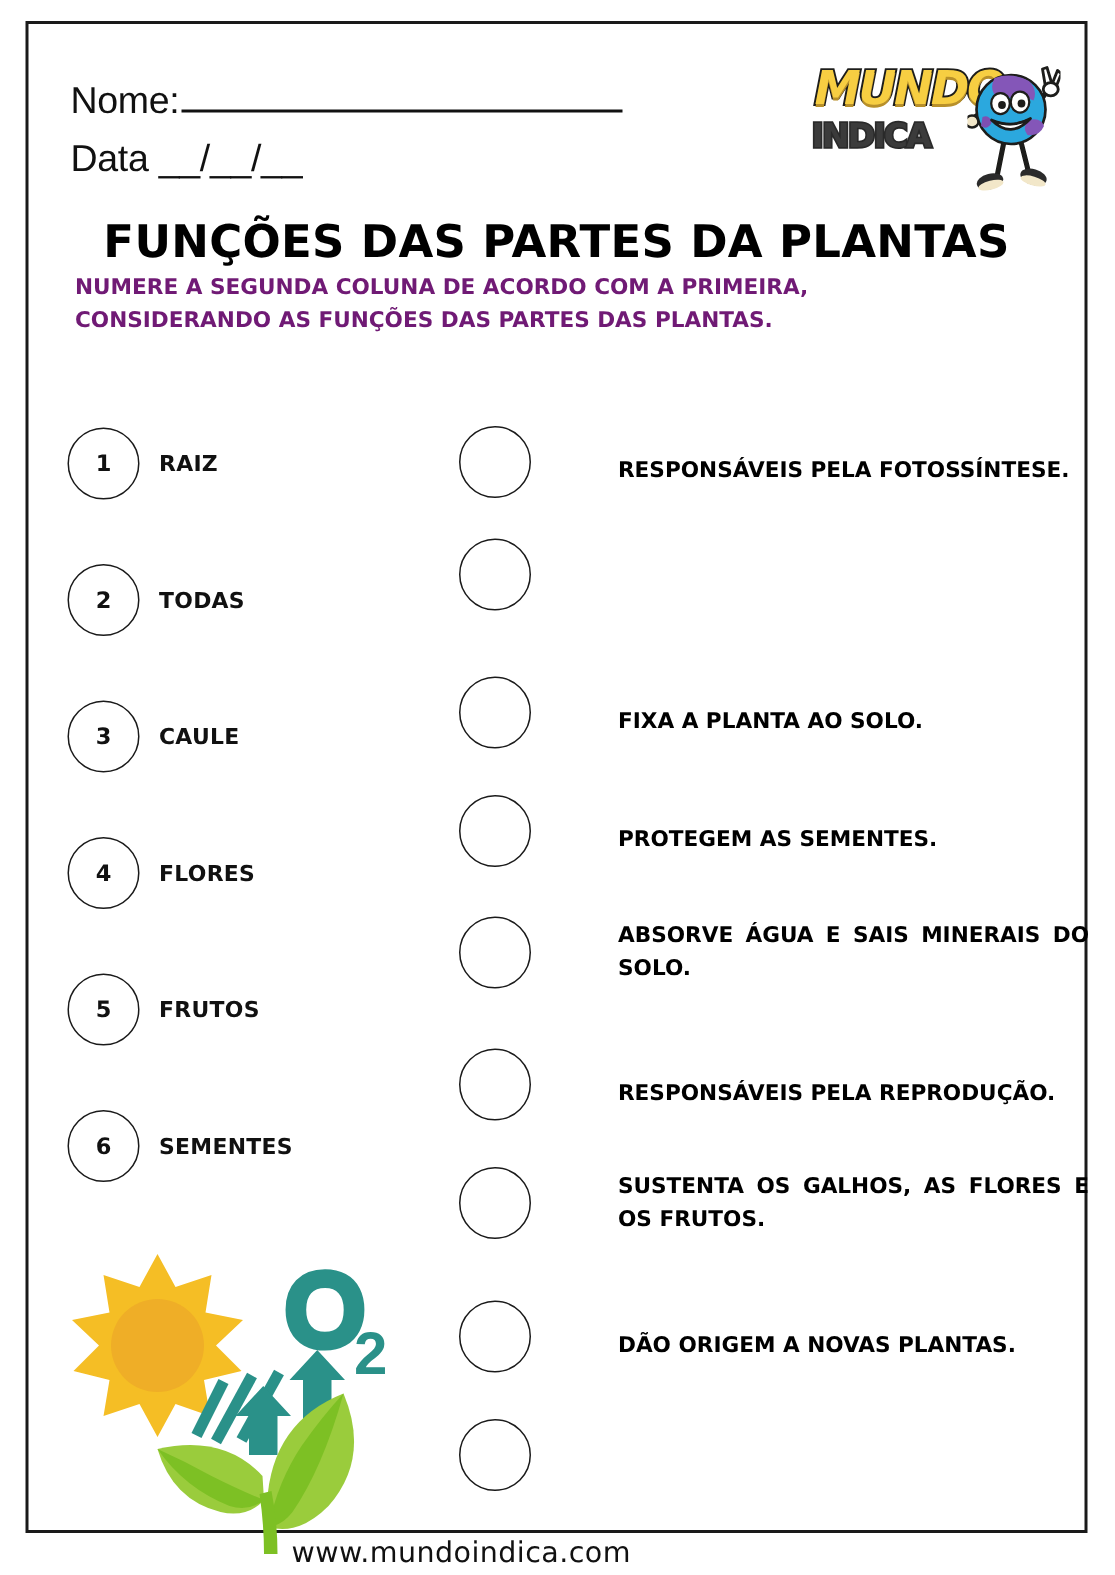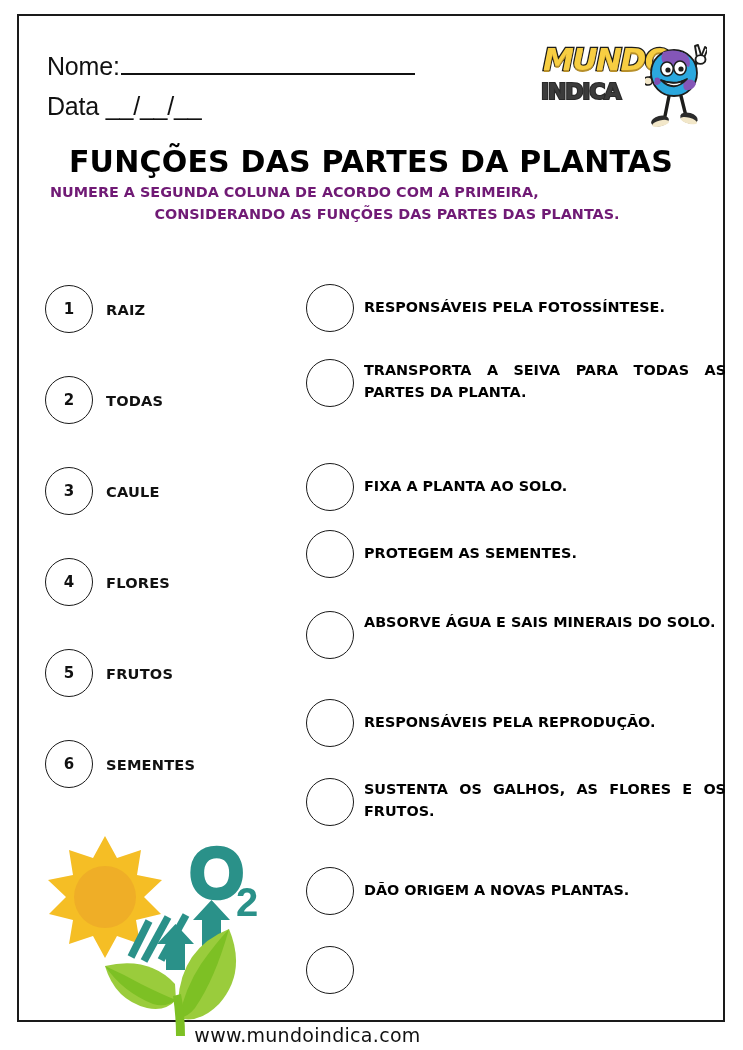--- a/index.html
+++ b/index.html
@@ -120,21 +120,21 @@
     width: 674px;
     font-family: "DejaVu Sans", sans-serif;
     font-weight: 700;
     font-size: 14.4px;
     line-height: 1.55;
     text-align: justify;
     text-justify: inter-word;
     color: #701a75;
     margin-left: 14px;
   }
-  #instructions .last-line { text-align: center; }
+  #instructions .last-line { text-align: left; }
 
   
   #matching-area {
     position: absolute;
     left: 0;
     top: 243px;
     width: 100%;
     height: 730px;
   }
 
@@ -179,22 +179,23 @@
   
   #right-column {
     position: absolute;
     left: 287px;
     top: 0;
     width: 420px;
   }
   .func-row {
     position: absolute;
     display: flex;
-    align-items: flex-start;
+    align-items: center;
     width: 420px;
+    gap: 48px;
   }
   .func-circle {
     width: 46px;
     height: 46px;
     min-width: 46px;
     border: 1.8px solid #1a1a1a;
     border-radius: 50%;
     background: #ffffff;
     margin-top: 0px;
   }
@@ -335,24 +336,23 @@
 
     <div id="right-column">
 
       <div class="func-row single" style="top:25px">
         <div class="func-circle"></div>
         <div class="func-text one-line">RESPONSÁVEIS PELA FOTOSSÍNTESE.</div>
       </div>
 
       <div class="func-row double" style="top:100px">
         <div class="func-circle"></div>
-        <div class="func-text">TRANSPORTA A SEIVA PARA TODAS AS PARTES DA PLANTA.</div>
-      </div>
-
-      <div class="func-row single" style="top:204px">
+      </div>
+
+      <div class="func-row single" style="top:192px">
         <div class="func-circle"></div>
         <div class="func-text one-line">FIXA A PLANTA AO SOLO.</div>
       </div>
 
       <div class="func-row single" style="top:271px">
         <div class="func-circle"></div>
         <div class="func-text one-line">PROTEGEM AS SEMENTES.</div>
       </div>
 
       <div class="func-row double" style="top:352px">

